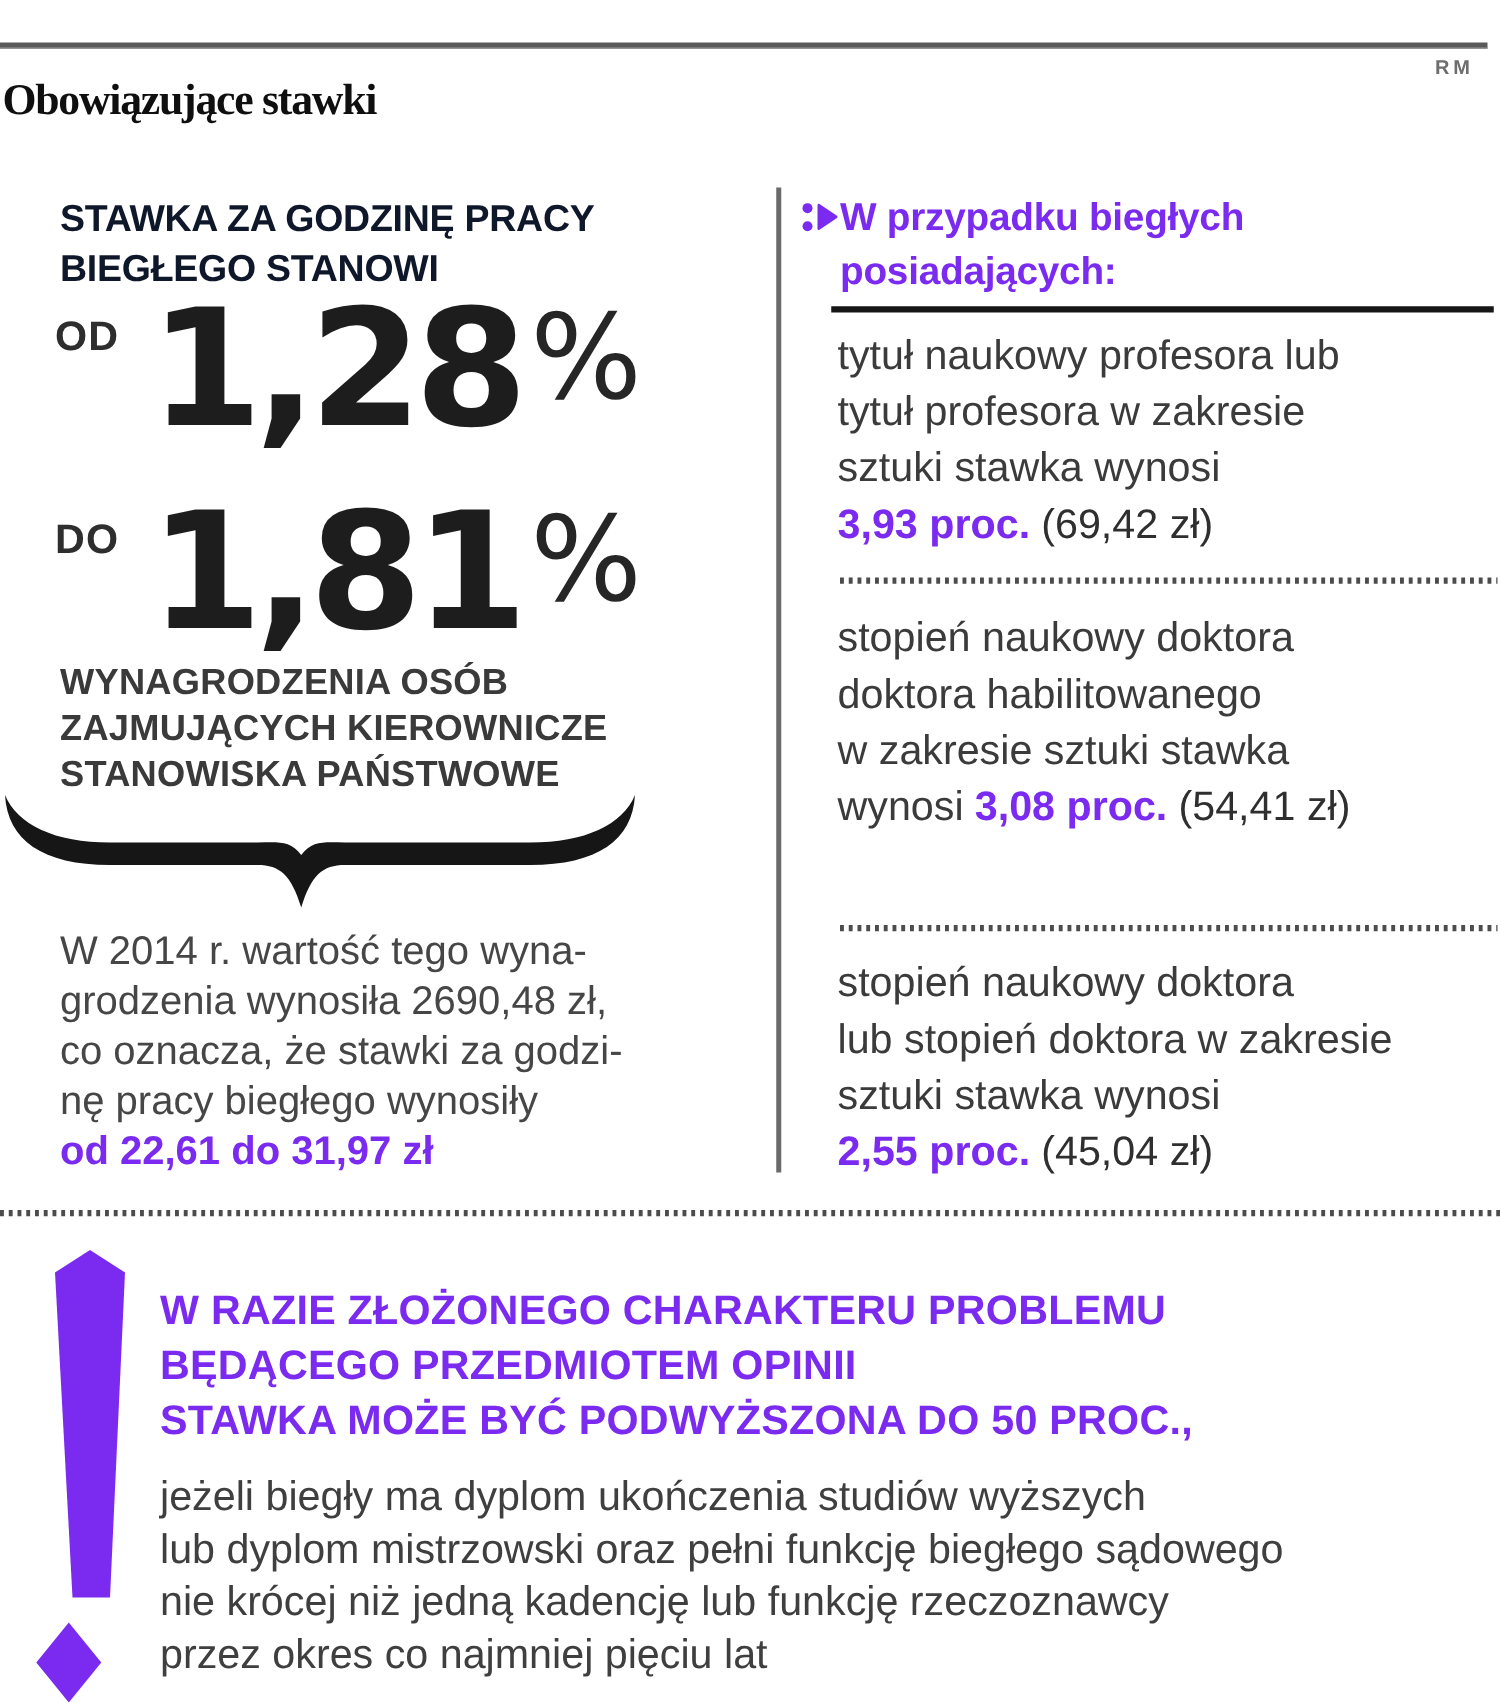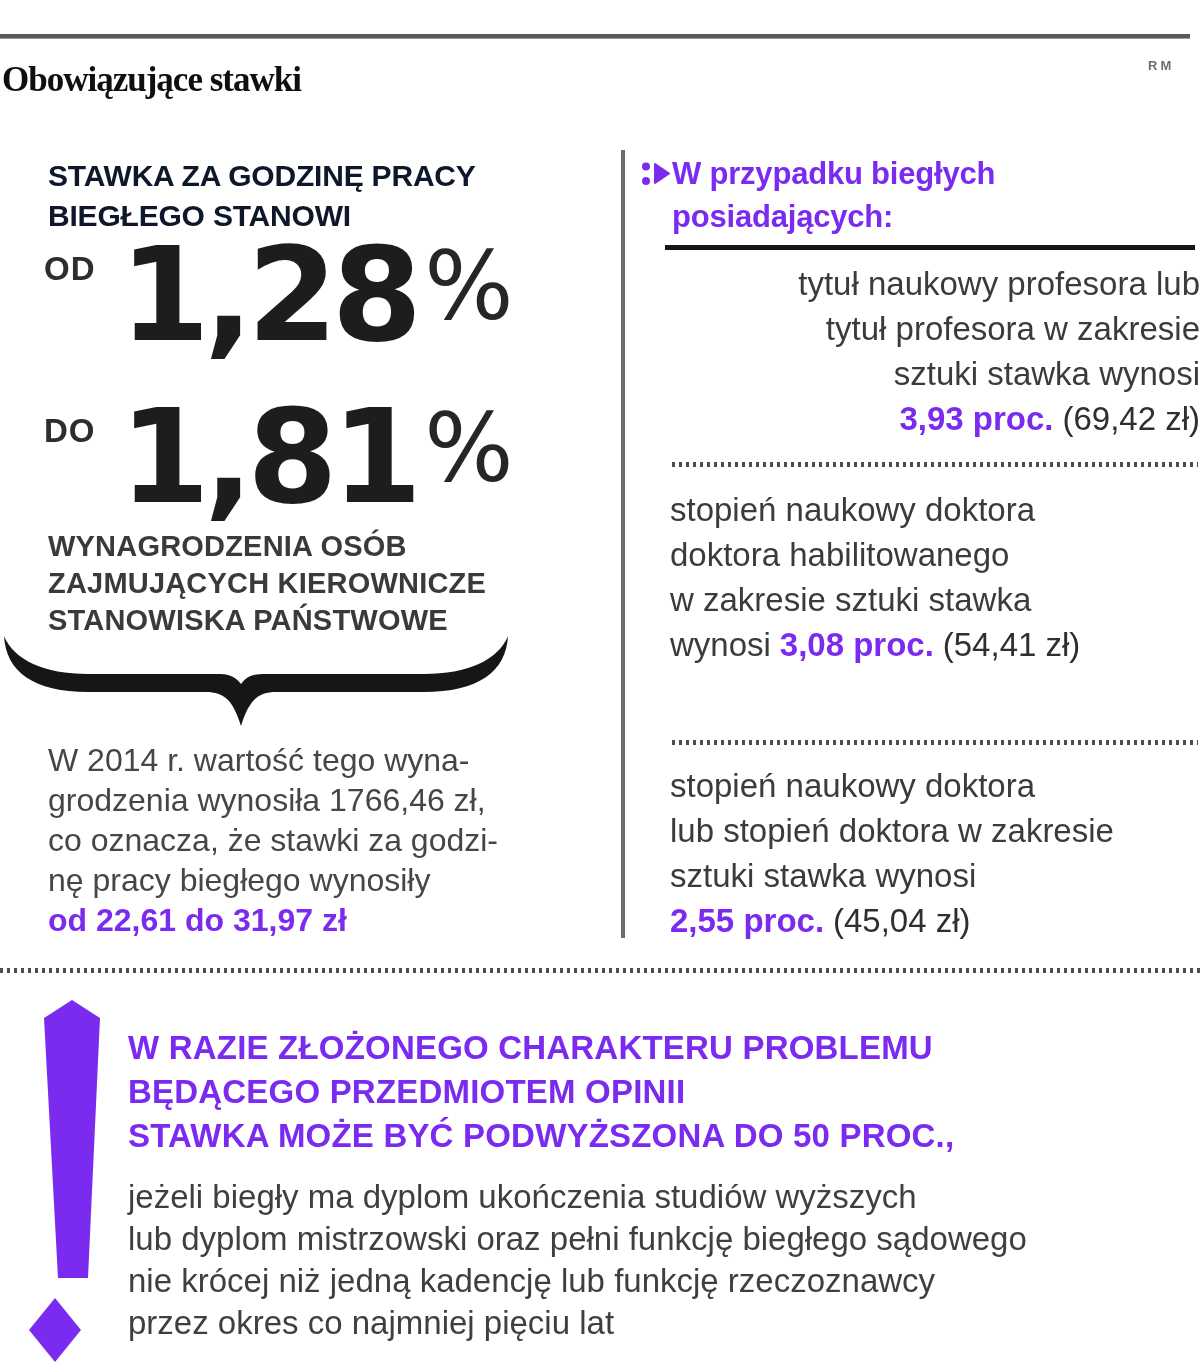--- a/index.html
+++ b/index.html
@@ -3,21 +3,21 @@
 <meta charset="utf-8">
 <style>
   html,body{margin:0;padding:0;background:#fff;}
   #canvas{position:relative;width:1200px;height:1362px;background:#ffffff;overflow:hidden;
           font-family:"Liberation Sans",sans-serif;}
 
   .abs{position:absolute;}
 
   
   .top-rule{left:0;top:34px;width:1190px;height:4px;background:#5a5a5a;border-bottom:1px solid #9a9a9a;}
-  .credit{left:1148px;top:46px;font-size:13px;font-weight:700;letter-spacing:3px;color:#6e6e6e;margin-top:12px;}
+  .credit{left:1148px;top:46px;font-size:16px;font-weight:700;letter-spacing:3px;color:#6e6e6e;}
   .title{left:2px;top:60px;margin:0;font-family:"Liberation Serif",serif;font-weight:700;
          font-size:35px;color:#0f0f0f;letter-spacing:-1px;}
 
   
   .lc-heading{left:48px;top:156px;width:510px;font-size:30px;line-height:40px;font-weight:700;
               color:#0f172a;letter-spacing:-0.2px;}
   .rate-block{left:44px;display:flex;align-items:flex-start;color:#1d1d1d;}
   .rate-block.from{top:236px;justify-content:center;}
   .rate-block.to{top:398px;}
   .rate-prefix{font-size:33px;font-weight:700;margin-top:14px;letter-spacing:1px;color:#2e2e2e;}
@@ -34,21 +34,21 @@
 
   
   .v-divider{left:621px;top:150px;width:4px;height:788px;background:#6a6a6a;}
 
   
   .bullet{left:641px;top:161px;}
   .rc-heading{left:672px;top:152px;width:520px;font-size:31px;line-height:43px;font-weight:700;
               color:#7b2bf0;letter-spacing:-0.2px;}
   .rc-underline{left:665px;top:245px;width:530px;height:5px;background:#161616;}
   .rc-item{left:670px;width:530px;font-size:33px;line-height:45px;color:#3b3b3b;}
-  .rc-item.i1{top:261px;text-align:right;}
+  .rc-item.i1{top:261px;}
   .rc-item.i2{top:487px;}
   .rc-item.i3{top:763px;}
   .rc-line{display:block;}
   .rc-rateline{display:block;white-space:nowrap;}
   .rc-lead{margin-right:0.27em;}
   .rc-lead:empty{display:none;margin:0;}
   .rc-rate{color:#7b2bf0;font-weight:700;}
   .rc-amount{margin-left:0.27em;color:#2f2f2f;}
   .dotted{height:5px;background-image:repeating-linear-gradient(90deg,#4c4c4c 0 3px,transparent 3px 7px);
           background-repeat:repeat-x;background-size:7px 5px;}
@@ -92,21 +92,21 @@
 
   <svg class="abs brace" width="512" height="106" viewBox="0 0 512 106">
     <path d="M4,6 C6,42 34,62 88,62 L206,62 C224,62 233,70 241,96
              C249,70 258,62 276,62 L424,62 C478,62 506,42 508,6
              C498,30 468,44 424,44 L276,44 C260,44 250,42 241,54
              C232,42 222,44 206,44 L88,44 C44,44 14,30 4,6 Z" fill="#161616"></path>
   </svg>
 
   <div class="abs lc-note">
     <span class="note-line">W 2014 r. wartość tego wyna-</span>
-    <span class="note-line">grodzenia wynosiła 1766,46 zł,</span>
+    <span class="note-line">grodzenia wynosiła 2690,48 zł,</span>
     <span class="note-line">co oznacza, że stawki za godzi-</span>
     <span class="note-line">nę pracy biegłego wynosiły</span>
     <span class="note-highlight">od 22,61 do 31,97 zł</span>
   </div>
 
   <div class="abs v-divider"></div>
 
   <svg class="abs bullet" width="30" height="28" viewBox="0 0 30 28">
     <circle cx="5" cy="5.5" r="4" fill="#7b2bf0"></circle>
     <circle cx="5" cy="20" r="4" fill="#7b2bf0"></circle>

